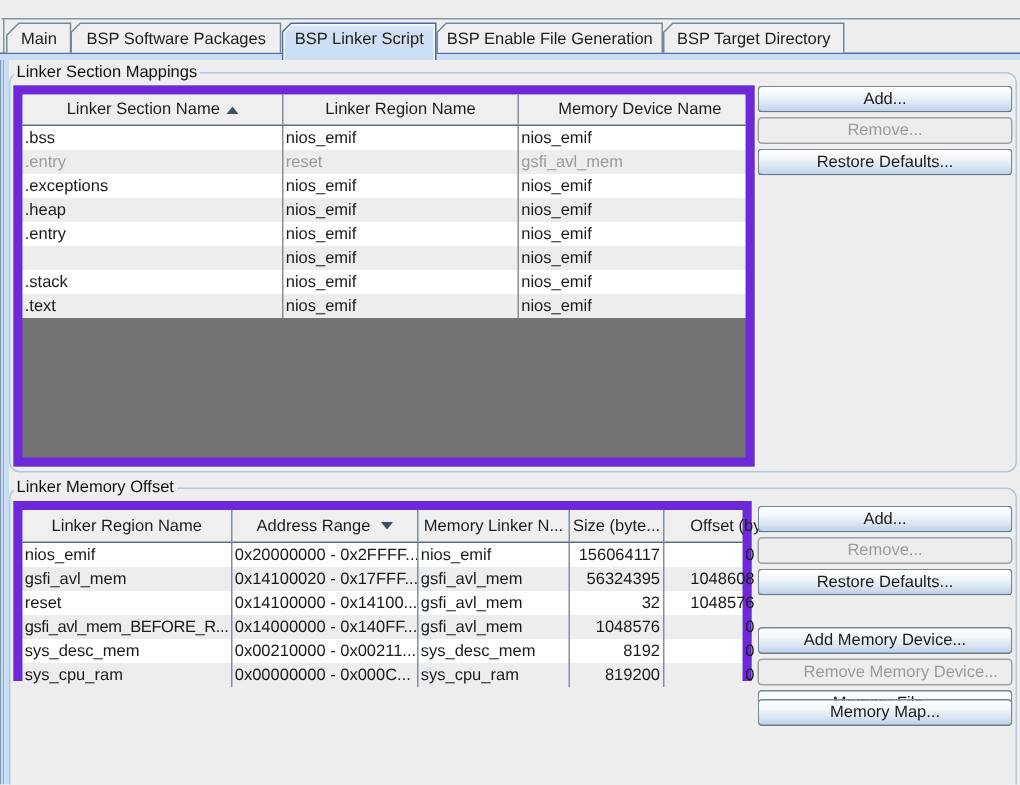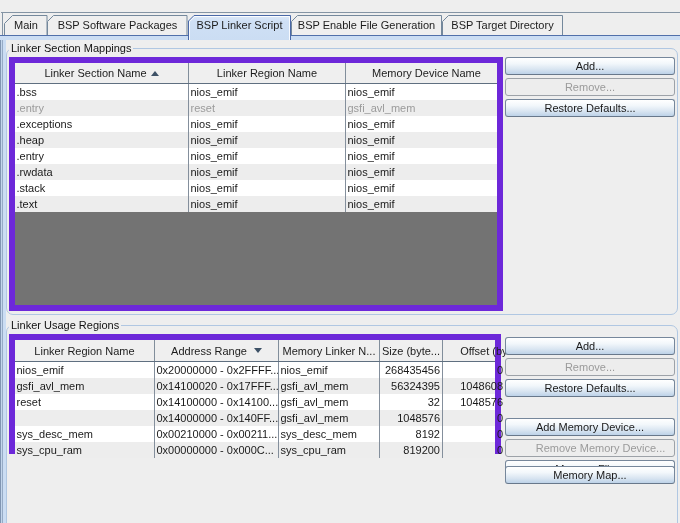--- a/index.html
+++ b/index.html
@@ -96,21 +96,20 @@
       <span class="cell cl" style="left:0;width:171px;">.heap</span>
       <span class="cell cl" style="left:174px;width:154px;">nios_emif</span>
       <span class="cell cl" style="left:331px;width:161px;">nios_emif</span>
     </div>
     <div class="row">
       <span class="cell cl" style="left:0;width:171px;">.entry</span>
       <span class="cell cl" style="left:174px;width:154px;">nios_emif</span>
       <span class="cell cl" style="left:331px;width:161px;">nios_emif</span>
     </div>
     <div class="row alt">
-      <span class="cell cl" style="left:0;width:171px;">.rwdata</span>
       <span class="cell cl" style="left:174px;width:154px;">nios_emif</span>
       <span class="cell cl" style="left:331px;width:161px;">nios_emif</span>
     </div>
     <div class="row">
       <span class="cell cl" style="left:0;width:171px;">.stack</span>
       <span class="cell cl" style="left:174px;width:154px;">nios_emif</span>
       <span class="cell cl" style="left:331px;width:161px;">nios_emif</span>
     </div>
     <div class="row alt">
       <span class="cell cl" style="left:0;width:171px;">.text</span>
@@ -119,56 +118,57 @@
     </div>
     <div class="vsep" style="left:173px;top:21px;height:128px;"></div>
     <div class="vsep" style="left:330px;top:21px;height:128px;"></div>
   </div>
 
   <div class="btn" style="top:57px;">Add...</div>
   <div class="btn off" style="top:78px;">Remove...</div>
   <div class="btn" style="top:99px;">Restore Defaults...</div>
 
   <div class="grp" style="left:6px;top:325px;width:672px;height:220px;"></div>
-  <div class="grptitle" style="left:9px;top:319px;">Linker Usage Regions</div>
+  <div class="grptitle" style="left:9px;top:319px;">Linker Memory Offset</div>
 
   <div class="tbl" style="left:9px;top:334px;width:492px;height:120px;">
     <div class="hdr" style="height:21px;">
       <div class="hcell" style="left:0;width:139px;">Linker Region Name</div>
       <div class="hcell" style="left:140px;width:123px;">Address Range<span class="arrdn" style="margin-left:7px;"></span></div>
       <div class="hcell" style="left:264px;width:100px;">Memory Linker N...</div>
       <div class="hcell" style="left:365px;width:62px;">Size (byte...</div>
       <div class="hcell" style="left:444px;width:62px;">Offset (byt...</div>
       <div class="hsep" style="left:139px;"></div>
       <div class="hsep" style="left:263px;"></div>
       <div class="hsep" style="left:364px;"></div>
       <div class="hsep" style="left:427px;"></div>
     </div>
     <div class="row">
       <span class="cell cl" style="left:0;width:137px;">nios_emif</span>
       <span class="cell cl" style="left:140px;width:122px;">0x20000000 - 0x2FFFF...</span>
       <span class="cell cl" style="left:264px;width:98px;">nios_emif</span>
-      <span class="cell cr" style="left:365px;width:60px;">268435456</span>
+      <span class="cell cr" style="left:365px;width:60px;">156064117</span>
       <span class="cell cr" style="left:428px;width:60px;">0</span>
     </div>
     <div class="row alt">
       <span class="cell cl" style="left:0;width:137px;">gsfi_avl_mem</span>
       <span class="cell cl" style="left:140px;width:122px;">0x14100020 - 0x17FFF...</span>
       <span class="cell cl" style="left:264px;width:98px;">gsfi_avl_mem</span>
       <span class="cell cr" style="left:365px;width:60px;">56324395</span>
       <span class="cell cr" style="left:428px;width:60px;">1048608</span>
     </div>
     <div class="row">
       <span class="cell cl" style="left:0;width:137px;">reset</span>
       <span class="cell cl" style="left:140px;width:122px;">0x14100000 - 0x14100...</span>
       <span class="cell cl" style="left:264px;width:98px;">gsfi_avl_mem</span>
       <span class="cell cr" style="left:365px;width:60px;">32</span>
       <span class="cell cr" style="left:428px;width:60px;">1048576</span>
     </div>
     <div class="row alt">
+      <span class="cell cl" style="left:0;width:139px;letter-spacing:-0.28px;">gsfi_avl_mem_BEFORE_R...</span>
       <span class="cell cl" style="left:140px;width:122px;">0x14000000 - 0x140FF...</span>
       <span class="cell cl" style="left:264px;width:98px;">gsfi_avl_mem</span>
       <span class="cell cr" style="left:365px;width:60px;">1048576</span>
       <span class="cell cr" style="left:428px;width:60px;">0</span>
     </div>
     <div class="row">
       <span class="cell cl" style="left:0;width:137px;">sys_desc_mem</span>
       <span class="cell cl" style="left:140px;width:122px;">0x00210000 - 0x00211...</span>
       <span class="cell cl" style="left:264px;width:98px;">sys_desc_mem</span>
       <span class="cell cr" style="left:365px;width:60px;">8192</span>

